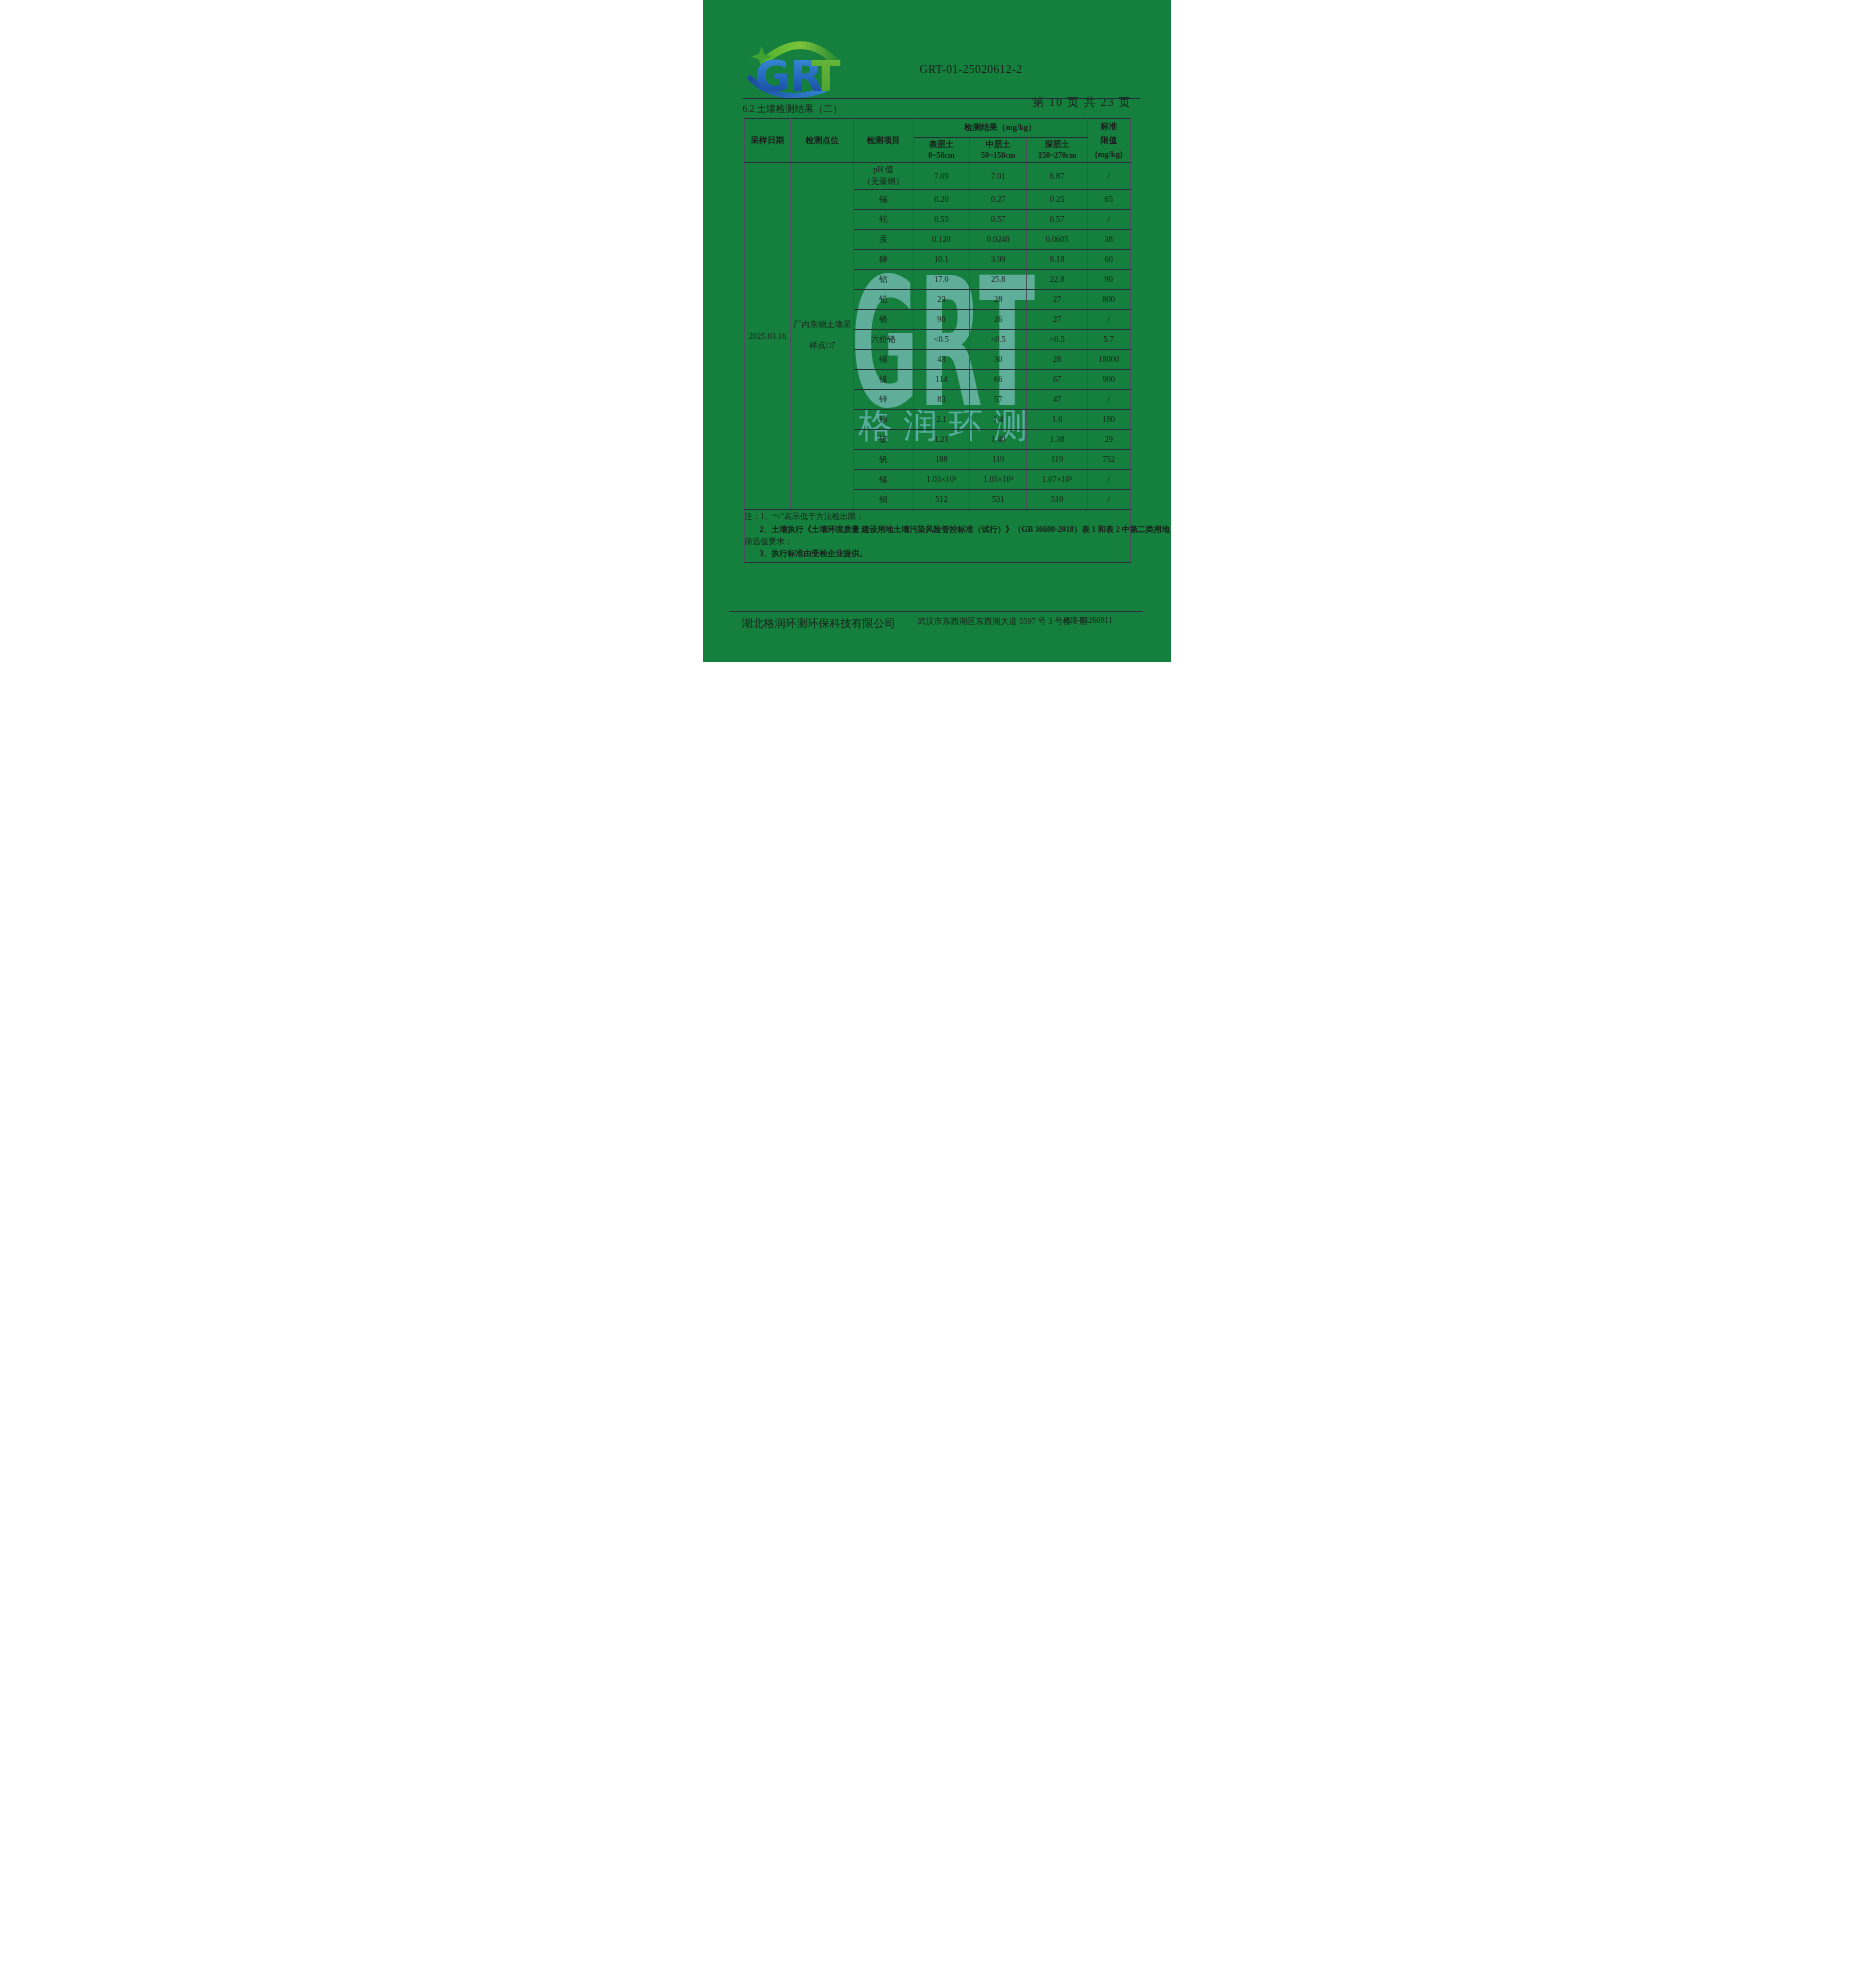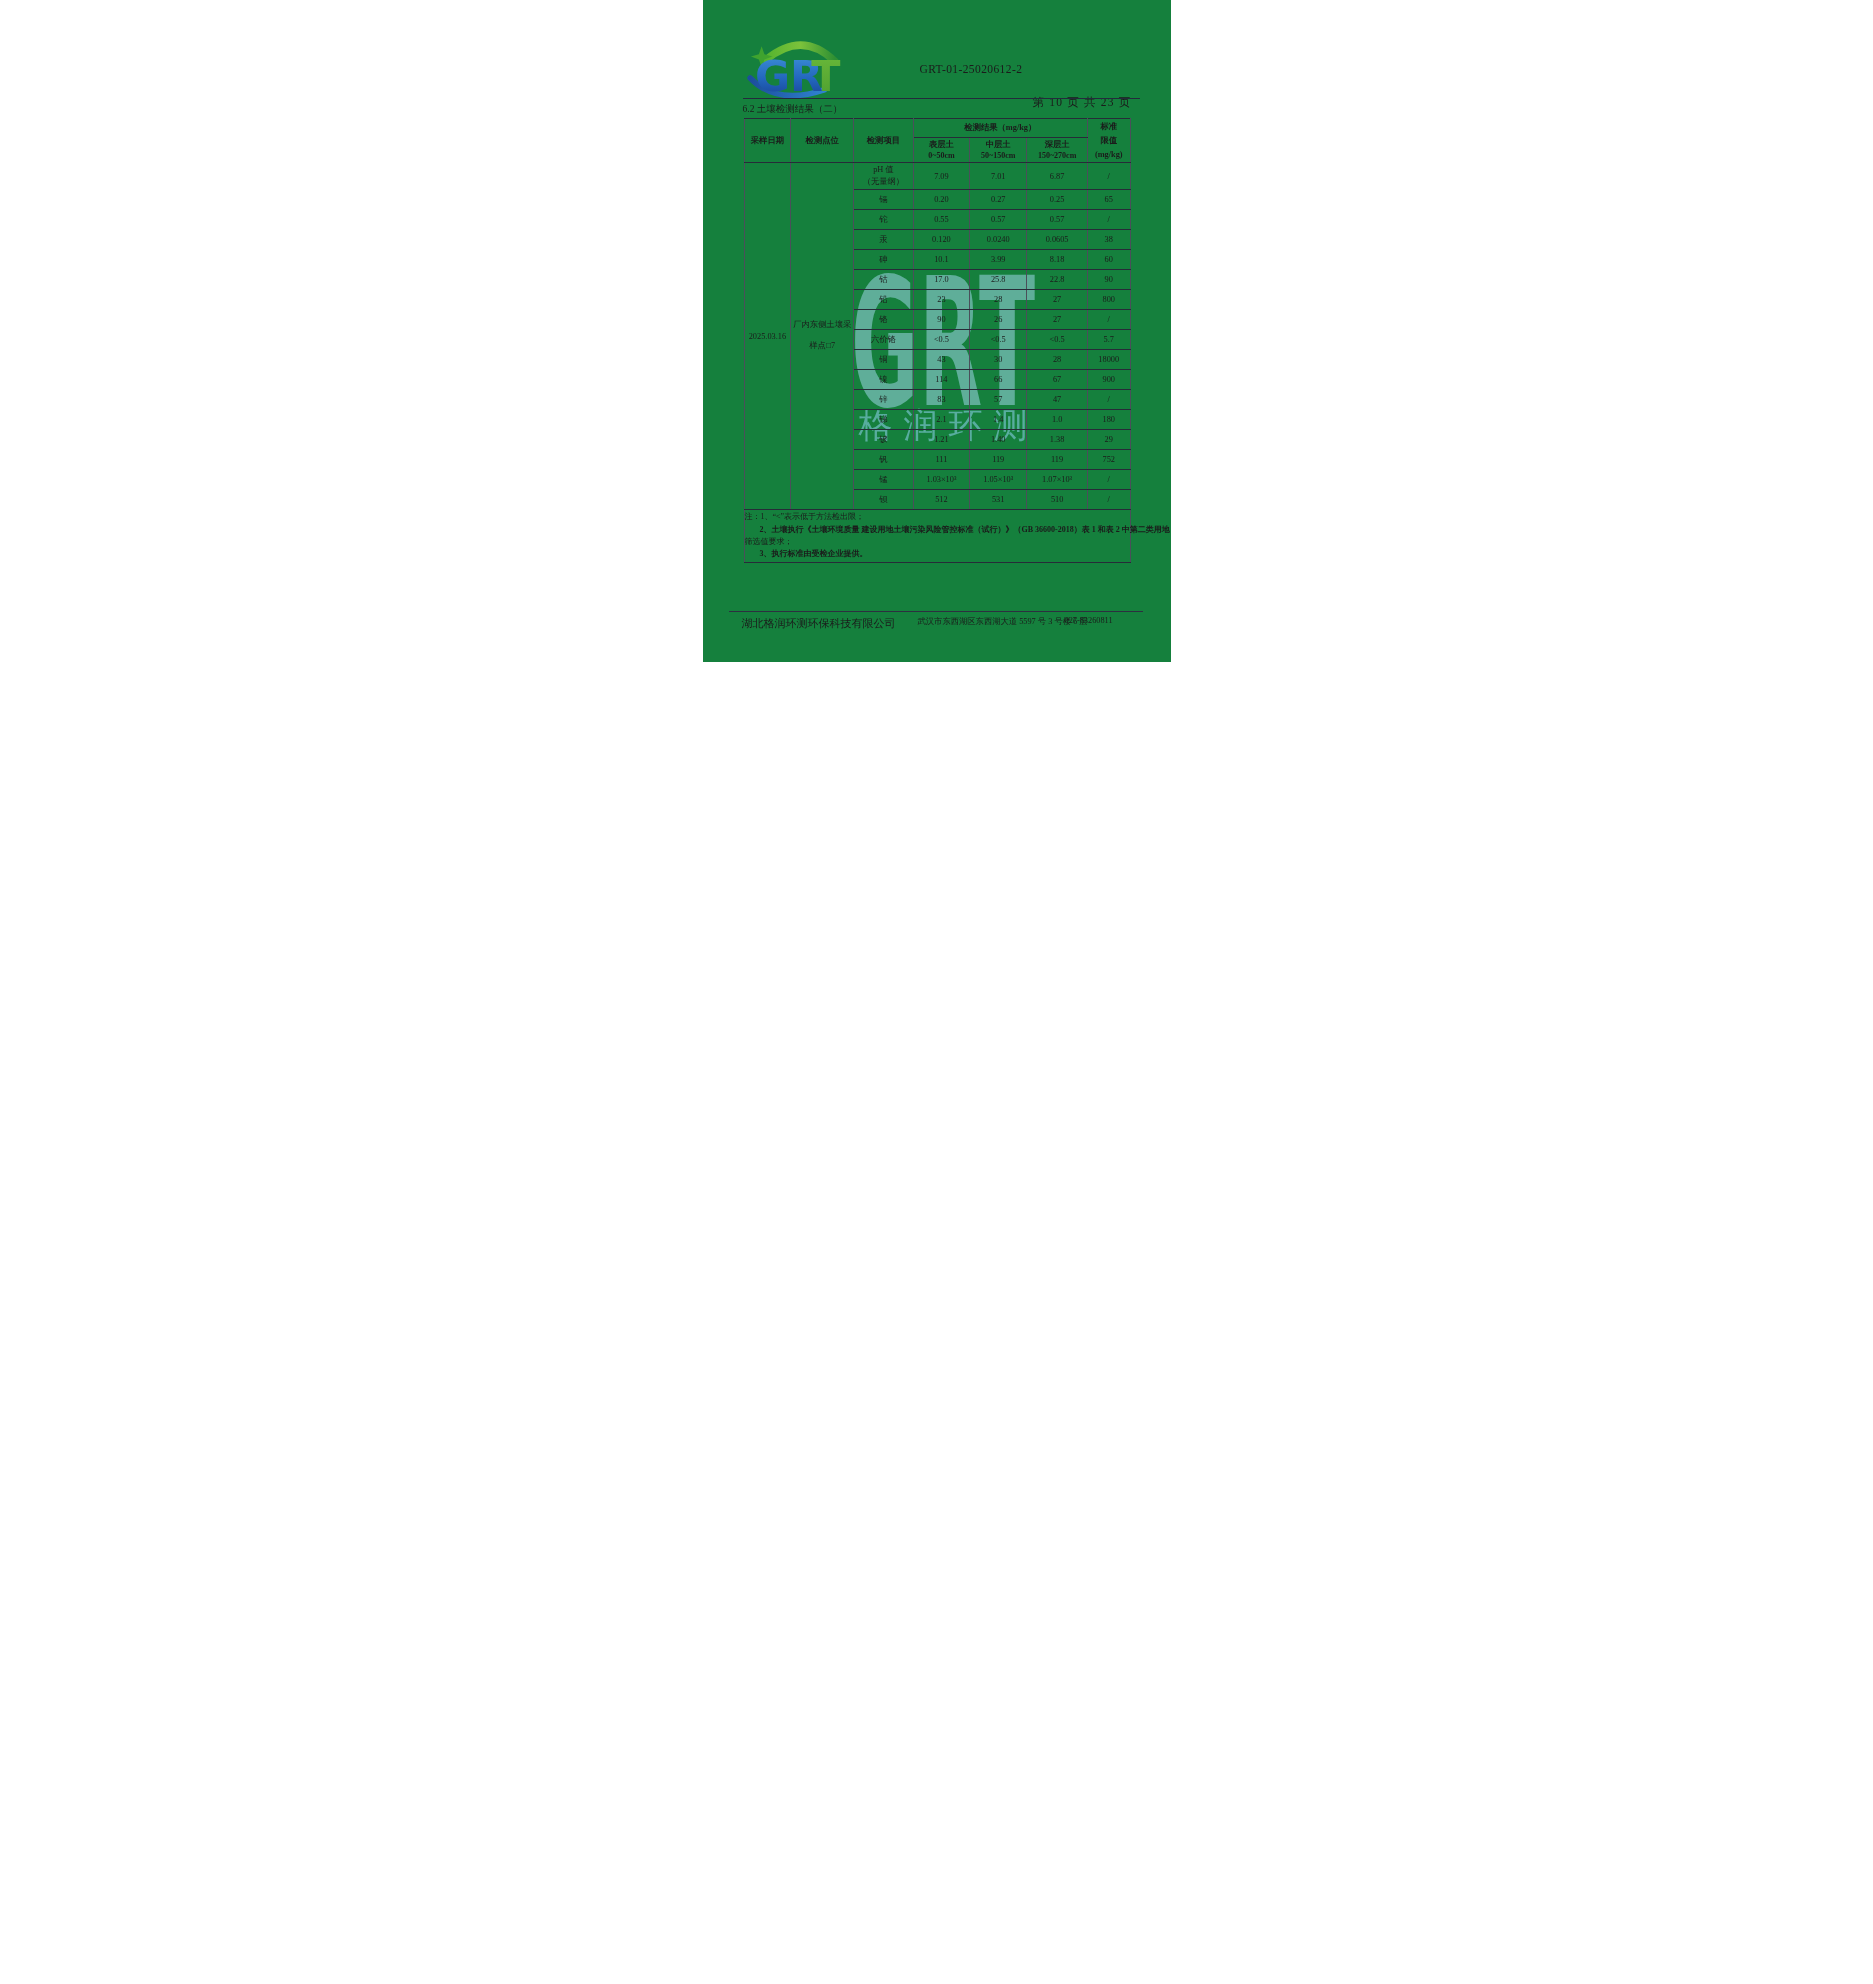--- a/index.html
+++ b/index.html
@@ -243,21 +243,21 @@
       </tr>
       <tr class="r">
         <td>铍</td>
         <td>1.21</td>
         <td>1.40</td>
         <td>1.38</td>
         <td>29</td>
       </tr>
       <tr class="r">
         <td>钒</td>
-        <td>111</td>
+        <td>188</td>
         <td>119</td>
         <td>119</td>
         <td>752</td>
       </tr>
       <tr class="r">
         <td>锰</td>
         <td>1.03×10³</td>
         <td>1.05×10³</td>
         <td>1.07×10³</td>
         <td>/</td>

